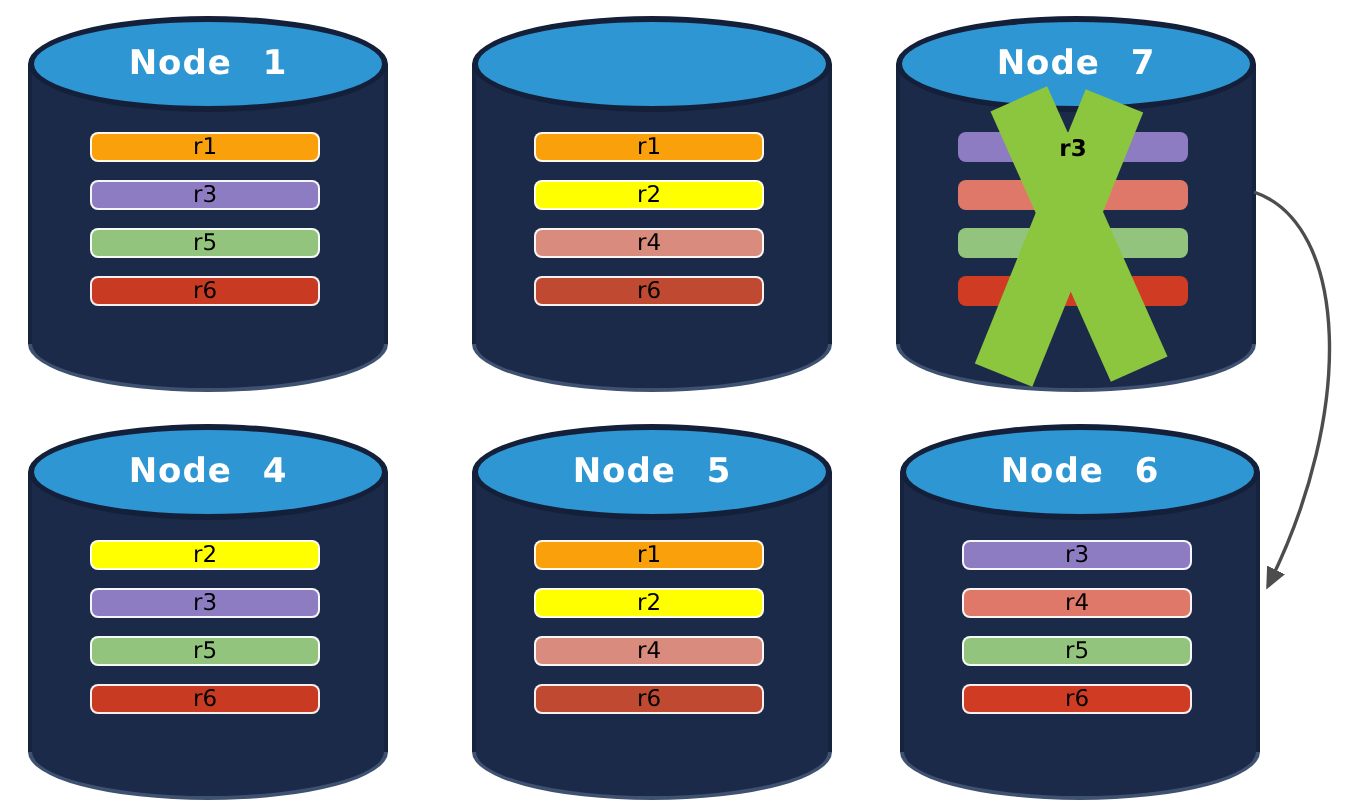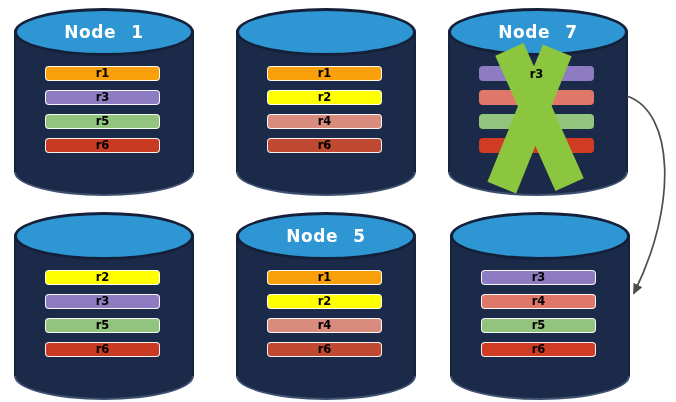--- a/index.html
+++ b/index.html
@@ -31,21 +31,21 @@
     letter-spacing:0.5px; word-spacing:9px;
   }
   .bars { position:absolute; left:31px; top:58px; width:115px; }
   .bar {
     height:15px; margin-bottom:9px; border-radius:4px;
     border:1px solid rgba(255,255,255,0.92); box-sizing:border-box;
     display:flex; align-items:center; justify-content:center;
   }
   .cyl.failed .bar { border-color:transparent; }
   .bar-label {
-    color:#000000; font-size:11.5px; font-weight:bold; line-height:13px;
+    color:#000000; font-size:11.5px; font-weight:normal; line-height:13px;
   }
   .x-arm {
     position:absolute; width:31px; height:148px;
     background:var(--c-x);
   }
   .x-arm.arm-back { left:76px; top:35px; transform:rotate(-24deg); }
   .x-arm.arm-fwd  { left:66px; top:37px; transform:rotate(22deg); }
   .overlay-label {
     position:absolute; left:31px; top:58px; width:115px; height:15px;
     display:flex; align-items:center; justify-content:center;
@@ -117,20 +117,21 @@
         </div>
       </div>
     <div class="x-arm arm-back"></div>
       <div class="x-arm arm-fwd"></div>
       <div class="overlay-label">r3</div>
     </div>
     <div class="cyl" style="left: 14px; top: 212px;">
       <div class="cyl-bot"></div>
       <div class="cyl-mid"></div>
       <div class="cyl-top"></div>
+      <div class="cyl-title">Node 4</div>
       <div class="bars">
         <div class="bar" style="background: rgb(255, 255, 0);">
           <span class="bar-label">r2</span>
         </div>
         <div class="bar" style="background: rgb(142, 124, 195);">
           <span class="bar-label">r3</span>
         </div>
         <div class="bar" style="background: rgb(147, 196, 125);">
           <span class="bar-label">r5</span>
         </div>
@@ -156,20 +157,21 @@
         </div>
         <div class="bar" style="background: rgb(191, 74, 49);">
           <span class="bar-label">r6</span>
         </div>
       </div>
     </div>
     <div class="cyl" style="left: 450px; top: 212px;">
       <div class="cyl-bot"></div>
       <div class="cyl-mid"></div>
       <div class="cyl-top"></div>
+      <div class="cyl-title">Node 6</div>
       <div class="bars">
         <div class="bar" style="background: rgb(142, 124, 195);">
           <span class="bar-label">r3</span>
         </div>
         <div class="bar" style="background: rgb(224, 120, 106);">
           <span class="bar-label">r4</span>
         </div>
         <div class="bar" style="background: rgb(147, 196, 125);">
           <span class="bar-label">r5</span>
         </div>

